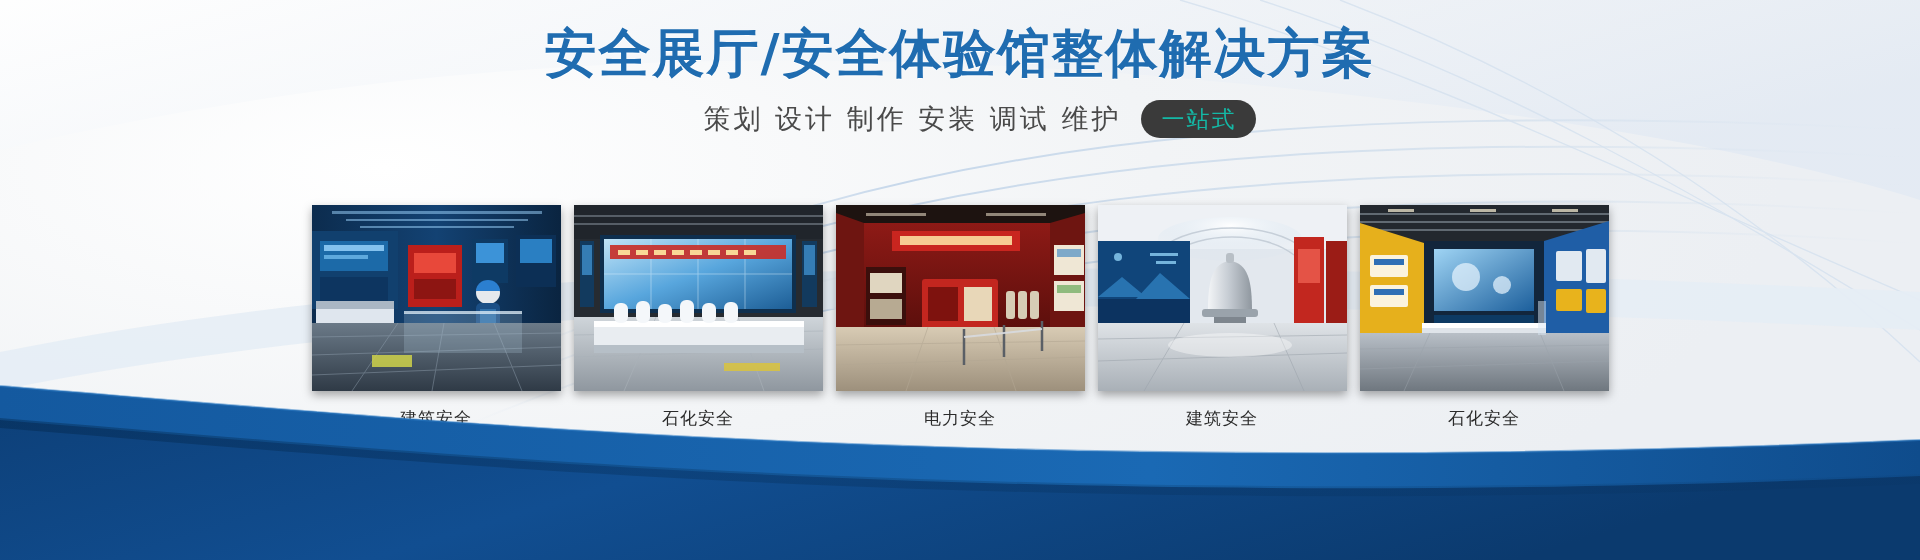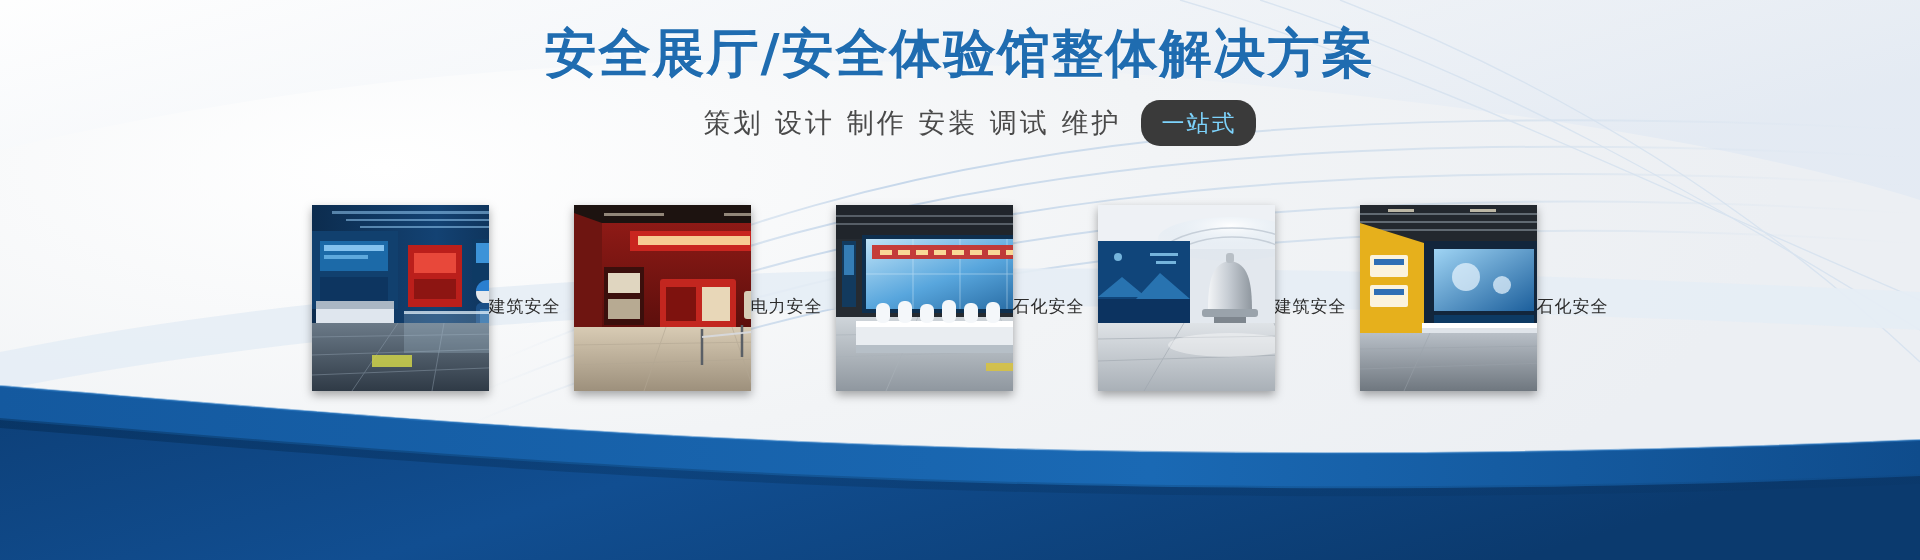--- a/index.html
+++ b/index.html
@@ -67,46 +67,46 @@
   .subtitle-text {
     font-size: 27px;
     color: #4a4a4a;
     letter-spacing: 3px;
     white-space: nowrap;
   }
   .subtitle-badge {
     display: inline-flex;
     align-items: center;
     justify-content: center;
-    height: 46px;
+    height: 38px;
     padding: 0 20px;
     border-radius: 19px;
     background: #3a3a3a;
-    color: #7dd3fc;
+    color: #14b8a6;
     font-size: 23px;
     letter-spacing: 2px;
     white-space: nowrap;
     margin-left: 6px;
   }
 
   
   .thumbs {
     position: absolute;
     top: 205px;
     left: 0;
     width: 1920px;
     display: flex;
     justify-content: center;
     align-items: flex-start;
     gap: 13px;
   }
   .thumb {
     width: 249px;
     display: flex;
-    flex-direction: row;
+    flex-direction: column;
     align-items: center;
   }
   .thumb-img {
     position: relative;
     width: 249px;
     height: 186px;
     overflow: hidden;
     box-shadow: 0 4px 9px rgba(0,0,0,0.34);
     background: #1a2330;
   }
@@ -246,91 +246,20 @@
           <rect x="92" y="106" width="118" height="3" fill="#e4f1fb" opacity="0.75"></rect>
         </svg>
       </div>
       <div class="thumb-caption">建筑安全</div>
     </div>
 
     <div class="thumb">
       <div class="thumb-img">
         <svg viewBox="0 0 249 186" xmlns="http://www.w3.org/2000/svg">
           <defs>
-            <linearGradient id="c2wall" x1="0" y1="0" x2="0" y2="1">
-              <stop offset="0%" stop-color="#8e1a16"></stop>
-              <stop offset="100%" stop-color="#5d0f0c"></stop>
-            </linearGradient>
-            <linearGradient id="c2floor" x1="0" y1="0" x2="0" y2="1">
-              <stop offset="0%" stop-color="#d8cbb4"></stop>
-              <stop offset="100%" stop-color="#9d907c"></stop>
-            </linearGradient>
-          </defs>
-          <rect width="249" height="186" fill="#2a1412"></rect>
-
-          <rect x="0" y="0" width="249" height="26" fill="#1d1310"></rect>
-          <g fill="#f3e7cf" opacity="0.55">
-            <rect x="30" y="8" width="60" height="3"></rect>
-            <rect x="150" y="8" width="60" height="3"></rect>
-          </g>
-
-          <rect x="28" y="18" width="186" height="104" fill="url(#c2wall)"></rect>
-          <rect x="56" y="26" width="128" height="20" fill="#c9251f"></rect>
-          <rect x="64" y="31" width="112" height="9" fill="#ffe9a8" opacity="0.85"></rect>
-
-          <path d="M0,8 L28,18 L28,140 L0,170 Z" fill="#6e1511"></path>
-          <path d="M249,8 L214,18 L214,140 L249,170 Z" fill="#6e1511"></path>
-
-          <g>
-            <rect x="218" y="40" width="30" height="30" fill="#efe7d5"></rect>
-            <rect x="218" y="76" width="30" height="30" fill="#efe7d5"></rect>
-            <rect x="221" y="44" width="24" height="8" fill="#7da9c9"></rect>
-            <rect x="221" y="80" width="24" height="8" fill="#8fbb7e"></rect>
-          </g>
-
-          <rect x="30" y="62" width="40" height="58" fill="#3b0f0c"></rect>
-          <rect x="34" y="68" width="32" height="20" fill="#e0d6c0"></rect>
-          <rect x="34" y="94" width="32" height="20" fill="#b7aa92"></rect>
-
-          <rect x="86" y="74" width="76" height="54" rx="3" fill="#c3261f"></rect>
-          <rect x="92" y="82" width="30" height="34" fill="#7e120e"></rect>
-          <rect x="128" y="82" width="28" height="34" fill="#e8d7b8"></rect>
-
-          <g fill="#d7cdb6">
-            <rect x="170" y="86" width="9" height="28" rx="3"></rect>
-            <rect x="182" y="86" width="9" height="28" rx="3"></rect>
-            <rect x="194" y="86" width="9" height="28" rx="3"></rect>
-          </g>
-
-          <rect x="0" y="122" width="249" height="64" fill="url(#c2floor)"></rect>
-          <g stroke="#b3a793" stroke-width="1" opacity="0.6">
-            <path d="M0,140 L249,136"></path>
-            <path d="M0,160 L249,152"></path>
-            <path d="M70,186 L92,122"></path>
-            <path d="M180,186 L158,122"></path>
-          </g>
-
-          <g stroke="#5a5f66" stroke-width="2.5" fill="none">
-            <path d="M128,124 L128,160"></path>
-            <path d="M168,120 L168,152"></path>
-            <path d="M206,116 L206,146"></path>
-          </g>
-          <g stroke="#d8dbe0" stroke-width="2" fill="none" opacity="0.9">
-            <path d="M128,132 L168,128"></path>
-            <path d="M168,128 L206,124"></path>
-          </g>
-        </svg>
-      </div>
-      <div class="thumb-caption">电力安全</div>
-    </div>
-
-    <div class="thumb">
-      <div class="thumb-img">
-        <svg viewBox="0 0 249 186" xmlns="http://www.w3.org/2000/svg">
-          <defs>
             <linearGradient id="c3screen" x1="0" y1="0" x2="1" y2="1">
               <stop offset="0%" stop-color="#bfe3f7"></stop>
               <stop offset="50%" stop-color="#58a6dd"></stop>
               <stop offset="100%" stop-color="#1d5e96"></stop>
             </linearGradient>
             <linearGradient id="c3floor" x1="0" y1="0" x2="0" y2="1">
               <stop offset="0%" stop-color="#cfd5da"></stop>
               <stop offset="100%" stop-color="#8f979f"></stop>
             </linearGradient>
           </defs>
@@ -386,20 +315,91 @@
             <rect x="84" y="99" width="14" height="19" rx="6"></rect>
             <rect x="106" y="95" width="14" height="23" rx="6"></rect>
             <rect x="128" y="98" width="14" height="20" rx="6"></rect>
             <rect x="150" y="97" width="14" height="21" rx="6"></rect>
           </g>
 
           <rect x="150" y="158" width="56" height="8" fill="#d9c33d" opacity="0.85"></rect>
         </svg>
       </div>
       <div class="thumb-caption">石化安全</div>
+    </div>
+
+    <div class="thumb">
+      <div class="thumb-img">
+        <svg viewBox="0 0 249 186" xmlns="http://www.w3.org/2000/svg">
+          <defs>
+            <linearGradient id="c2wall" x1="0" y1="0" x2="0" y2="1">
+              <stop offset="0%" stop-color="#8e1a16"></stop>
+              <stop offset="100%" stop-color="#5d0f0c"></stop>
+            </linearGradient>
+            <linearGradient id="c2floor" x1="0" y1="0" x2="0" y2="1">
+              <stop offset="0%" stop-color="#d8cbb4"></stop>
+              <stop offset="100%" stop-color="#9d907c"></stop>
+            </linearGradient>
+          </defs>
+          <rect width="249" height="186" fill="#2a1412"></rect>
+
+          <rect x="0" y="0" width="249" height="26" fill="#1d1310"></rect>
+          <g fill="#f3e7cf" opacity="0.55">
+            <rect x="30" y="8" width="60" height="3"></rect>
+            <rect x="150" y="8" width="60" height="3"></rect>
+          </g>
+
+          <rect x="28" y="18" width="186" height="104" fill="url(#c2wall)"></rect>
+          <rect x="56" y="26" width="128" height="20" fill="#c9251f"></rect>
+          <rect x="64" y="31" width="112" height="9" fill="#ffe9a8" opacity="0.85"></rect>
+
+          <path d="M0,8 L28,18 L28,140 L0,170 Z" fill="#6e1511"></path>
+          <path d="M249,8 L214,18 L214,140 L249,170 Z" fill="#6e1511"></path>
+
+          <g>
+            <rect x="218" y="40" width="30" height="30" fill="#efe7d5"></rect>
+            <rect x="218" y="76" width="30" height="30" fill="#efe7d5"></rect>
+            <rect x="221" y="44" width="24" height="8" fill="#7da9c9"></rect>
+            <rect x="221" y="80" width="24" height="8" fill="#8fbb7e"></rect>
+          </g>
+
+          <rect x="30" y="62" width="40" height="58" fill="#3b0f0c"></rect>
+          <rect x="34" y="68" width="32" height="20" fill="#e0d6c0"></rect>
+          <rect x="34" y="94" width="32" height="20" fill="#b7aa92"></rect>
+
+          <rect x="86" y="74" width="76" height="54" rx="3" fill="#c3261f"></rect>
+          <rect x="92" y="82" width="30" height="34" fill="#7e120e"></rect>
+          <rect x="128" y="82" width="28" height="34" fill="#e8d7b8"></rect>
+
+          <g fill="#d7cdb6">
+            <rect x="170" y="86" width="9" height="28" rx="3"></rect>
+            <rect x="182" y="86" width="9" height="28" rx="3"></rect>
+            <rect x="194" y="86" width="9" height="28" rx="3"></rect>
+          </g>
+
+          <rect x="0" y="122" width="249" height="64" fill="url(#c2floor)"></rect>
+          <g stroke="#b3a793" stroke-width="1" opacity="0.6">
+            <path d="M0,140 L249,136"></path>
+            <path d="M0,160 L249,152"></path>
+            <path d="M70,186 L92,122"></path>
+            <path d="M180,186 L158,122"></path>
+          </g>
+
+          <g stroke="#5a5f66" stroke-width="2.5" fill="none">
+            <path d="M128,124 L128,160"></path>
+            <path d="M168,120 L168,152"></path>
+            <path d="M206,116 L206,146"></path>
+          </g>
+          <g stroke="#d8dbe0" stroke-width="2" fill="none" opacity="0.9">
+            <path d="M128,132 L168,128"></path>
+            <path d="M168,128 L206,124"></path>
+          </g>
+        </svg>
+      </div>
+      <div class="thumb-caption">电力安全</div>
     </div>
 
     <div class="thumb">
       <div class="thumb-img">
         <svg viewBox="0 0 249 186" xmlns="http://www.w3.org/2000/svg">
           <defs>
             <linearGradient id="c4floor" x1="0" y1="0" x2="0" y2="1">
               <stop offset="0%" stop-color="#dfe3e7"></stop>
               <stop offset="100%" stop-color="#a9b0b7"></stop>
             </linearGradient>

